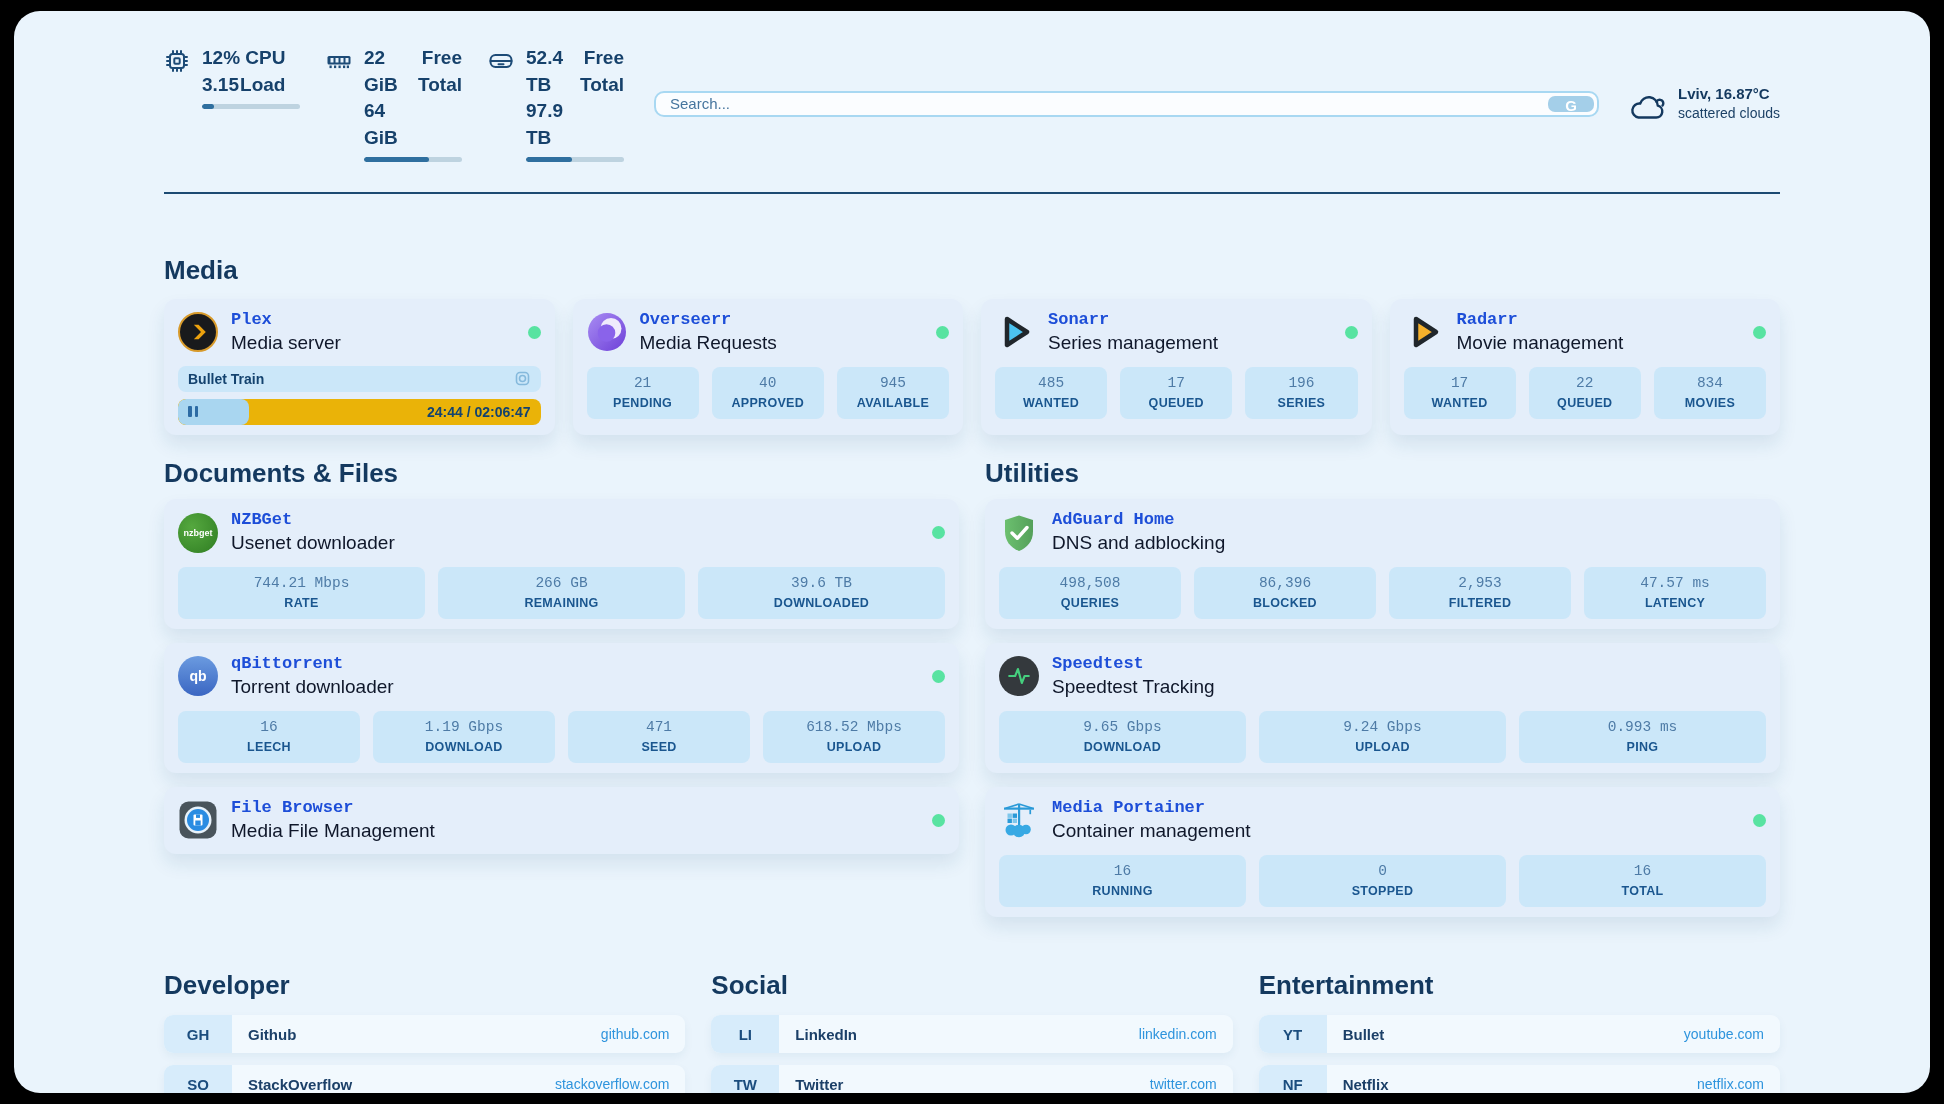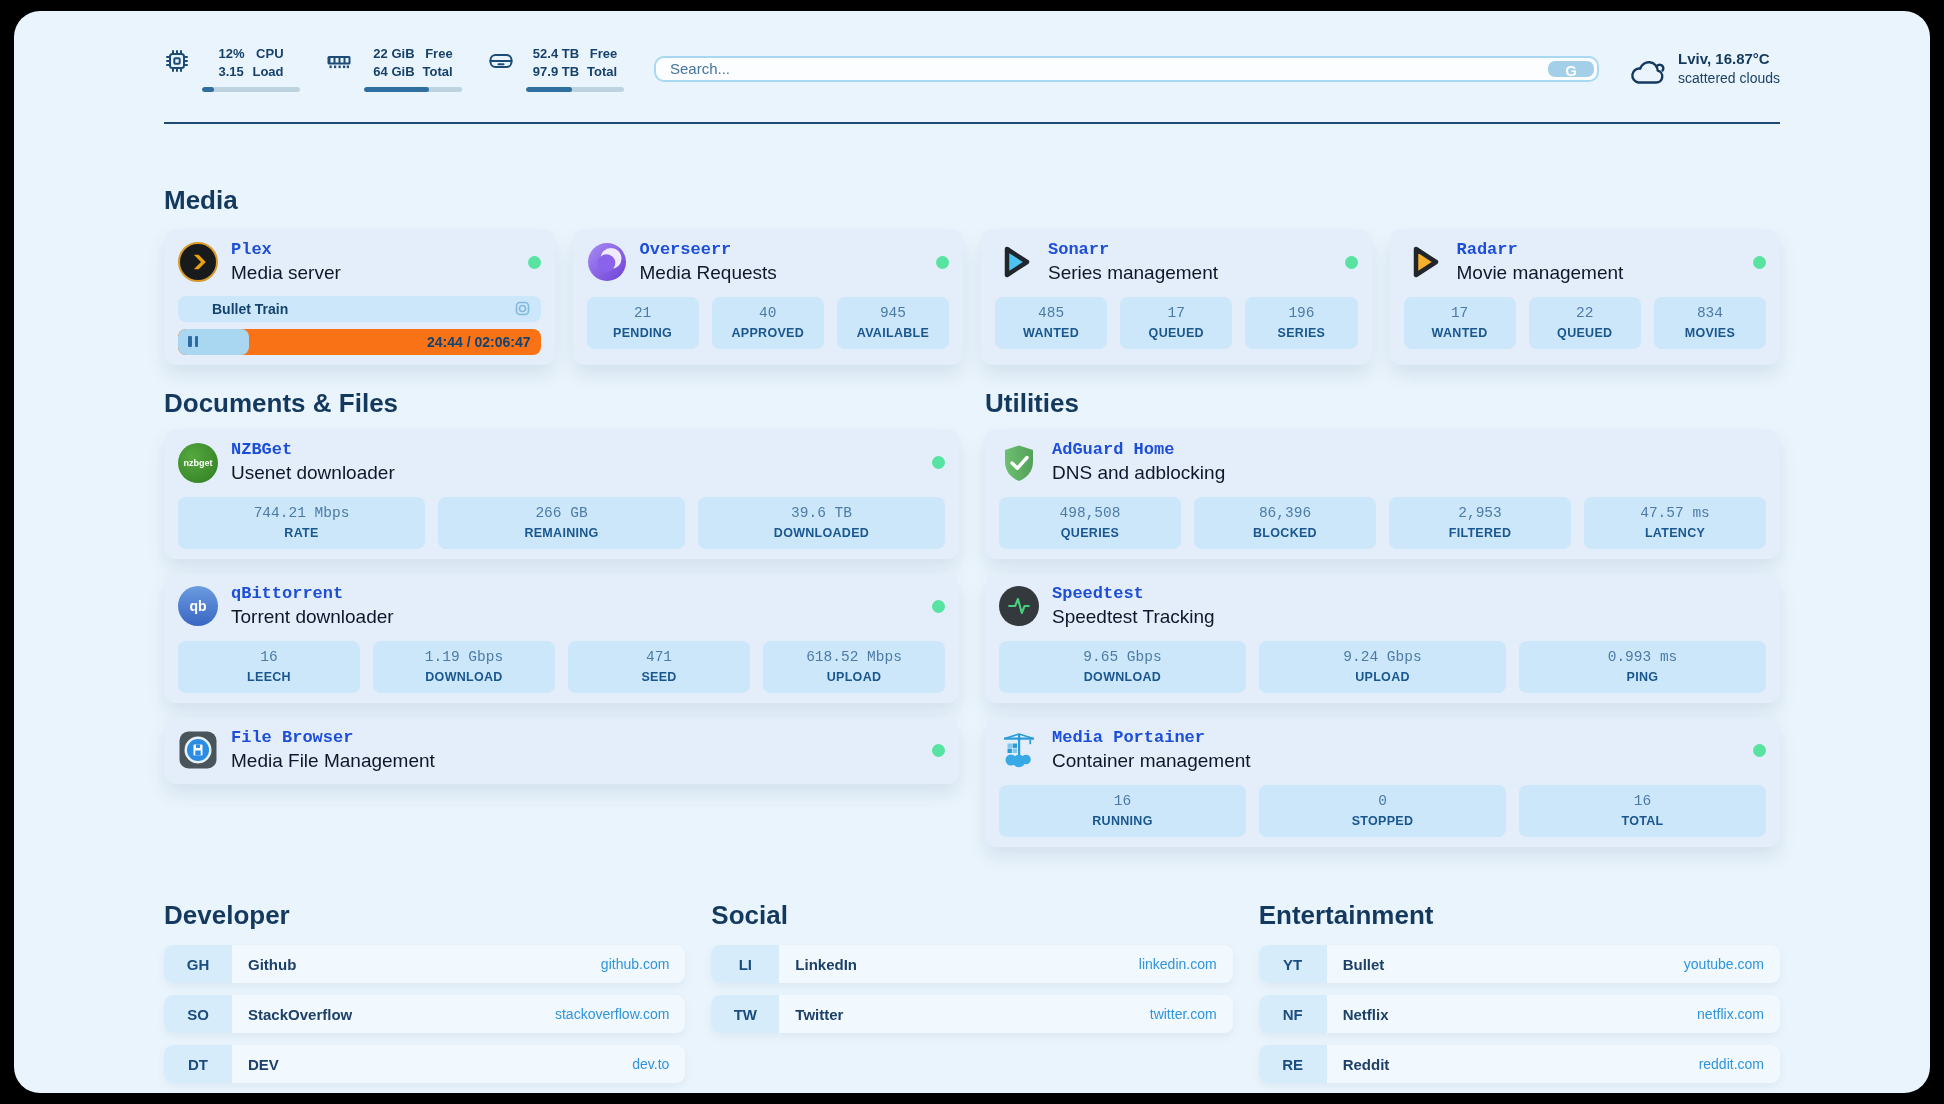--- a/index.html
+++ b/index.html
@@ -11,21 +11,21 @@
   .panel{
     position:absolute;left:14px;top:11px;right:14px;bottom:11px;
     background:#eaf4fc;border-radius:26px;overflow:hidden;
   }
   
   .header{display:flex;align-items:center;padding:34px 150px 0;}
   .stats-group{display:flex;gap:26px;flex:0 0 auto;}
   .stat{display:flex;align-items:flex-start;gap:12px;}
   .stat svg{margin-top:3px;}
   .stat-body{width:98px;}
-  .stat-top{display:flex;justify-content:center;font-size:13px;line-height:1.4;color:#16416b;font-weight:600;gap:8px;}
+  .stat-top{display:flex;justify-content:flex-start;font-size:19px;line-height:1.4;color:#16416b;font-weight:600;}
   .stat-col-l{text-align:left;}
   .stat-col-r{text-align:right;}
   .stat-bar{margin-top:6px;height:5px;border-radius:3px;background:#bed3e0;overflow:hidden;}
   .stat-fill{height:100%;background:#2f6f9f;border-radius:3px;}
   .search-wrap{flex:1;position:relative;margin:0 30px;}
   .search-input{
     width:100%;height:26px;box-sizing:border-box;border:2px solid #a8d8f2;
     background:#fbfdff;border-radius:10px;padding:0 62px 0 14px;
     font-size:15px;color:#1c4166;outline:none;font-family:inherit;
   }
@@ -53,23 +53,23 @@
   .app-text{min-width:0;}
   .app-title{font-size:17px;font-weight:600;color:#1d4ed8;line-height:1.3;font-family:Liberation Mono, monospace;}
   .app-sub{font-size:19px;color:#0f172a;line-height:1.3;}
   .status-dot{width:13px;height:13px;border-radius:50%;background:#58e3a1;margin-left:auto;flex:0 0 auto;}
   .pill-row{display:flex;gap:13px;margin-top:11px;}
   .pill{flex:1;background:#cbe7f9;border-radius:8px;text-align:center;padding:7px 4px 8px;}
   .pill-value{font-size:14.5px;color:#4e7ba6;line-height:1.3;font-family:Liberation Mono, monospace;}
   .pill-label{font-size:12.5px;font-weight:700;color:#1a568f;margin-top:2px;letter-spacing:0.3px;line-height:1.3;}
   
   .media-row{margin-top:10px;background:#cbe7f9;border-radius:8px;height:26px;display:flex;align-items:center;padding:0 10px;}
-  .media-row-title{font-size:14px;font-weight:600;color:#14436f;margin-left:24px;}
+  .media-row-title{font-size:14px;font-weight:600;color:#14436f;}
   .media-row .right-icon{margin-left:auto;display:flex;}
-  .progress-row{margin-top:7px;position:relative;background:#f97316;border-radius:8px;height:26px;display:flex;align-items:center;padding:0 10px;overflow:hidden;}
+  .progress-row{margin-top:7px;position:relative;background:#eab308;border-radius:8px;height:26px;display:flex;align-items:center;padding:0 10px;overflow:hidden;}
   .progress-fill{position:absolute;left:0;top:0;bottom:0;background:#a9d6f0;border-radius:8px;}
   .pause-icon{position:relative;display:flex;gap:3px;cursor:pointer;}
   .pause-icon i{display:block;width:3.5px;height:11px;background:#2c6ba4;border-radius:1px;}
   .progress-time{margin-left:auto;position:relative;font-size:14px;font-weight:600;color:#14436f;}
   
   .two-col{display:grid;grid-template-columns:1fr 1fr;column-gap:26px;margin:22px 150px 0;}
   .col .section-title{margin-bottom:10px;}
   .col .card + .card{margin-top:14px;}
   
   .links-grid{display:grid;grid-template-columns:repeat(3,1fr);gap:26px;margin:52px 150px 0;}

